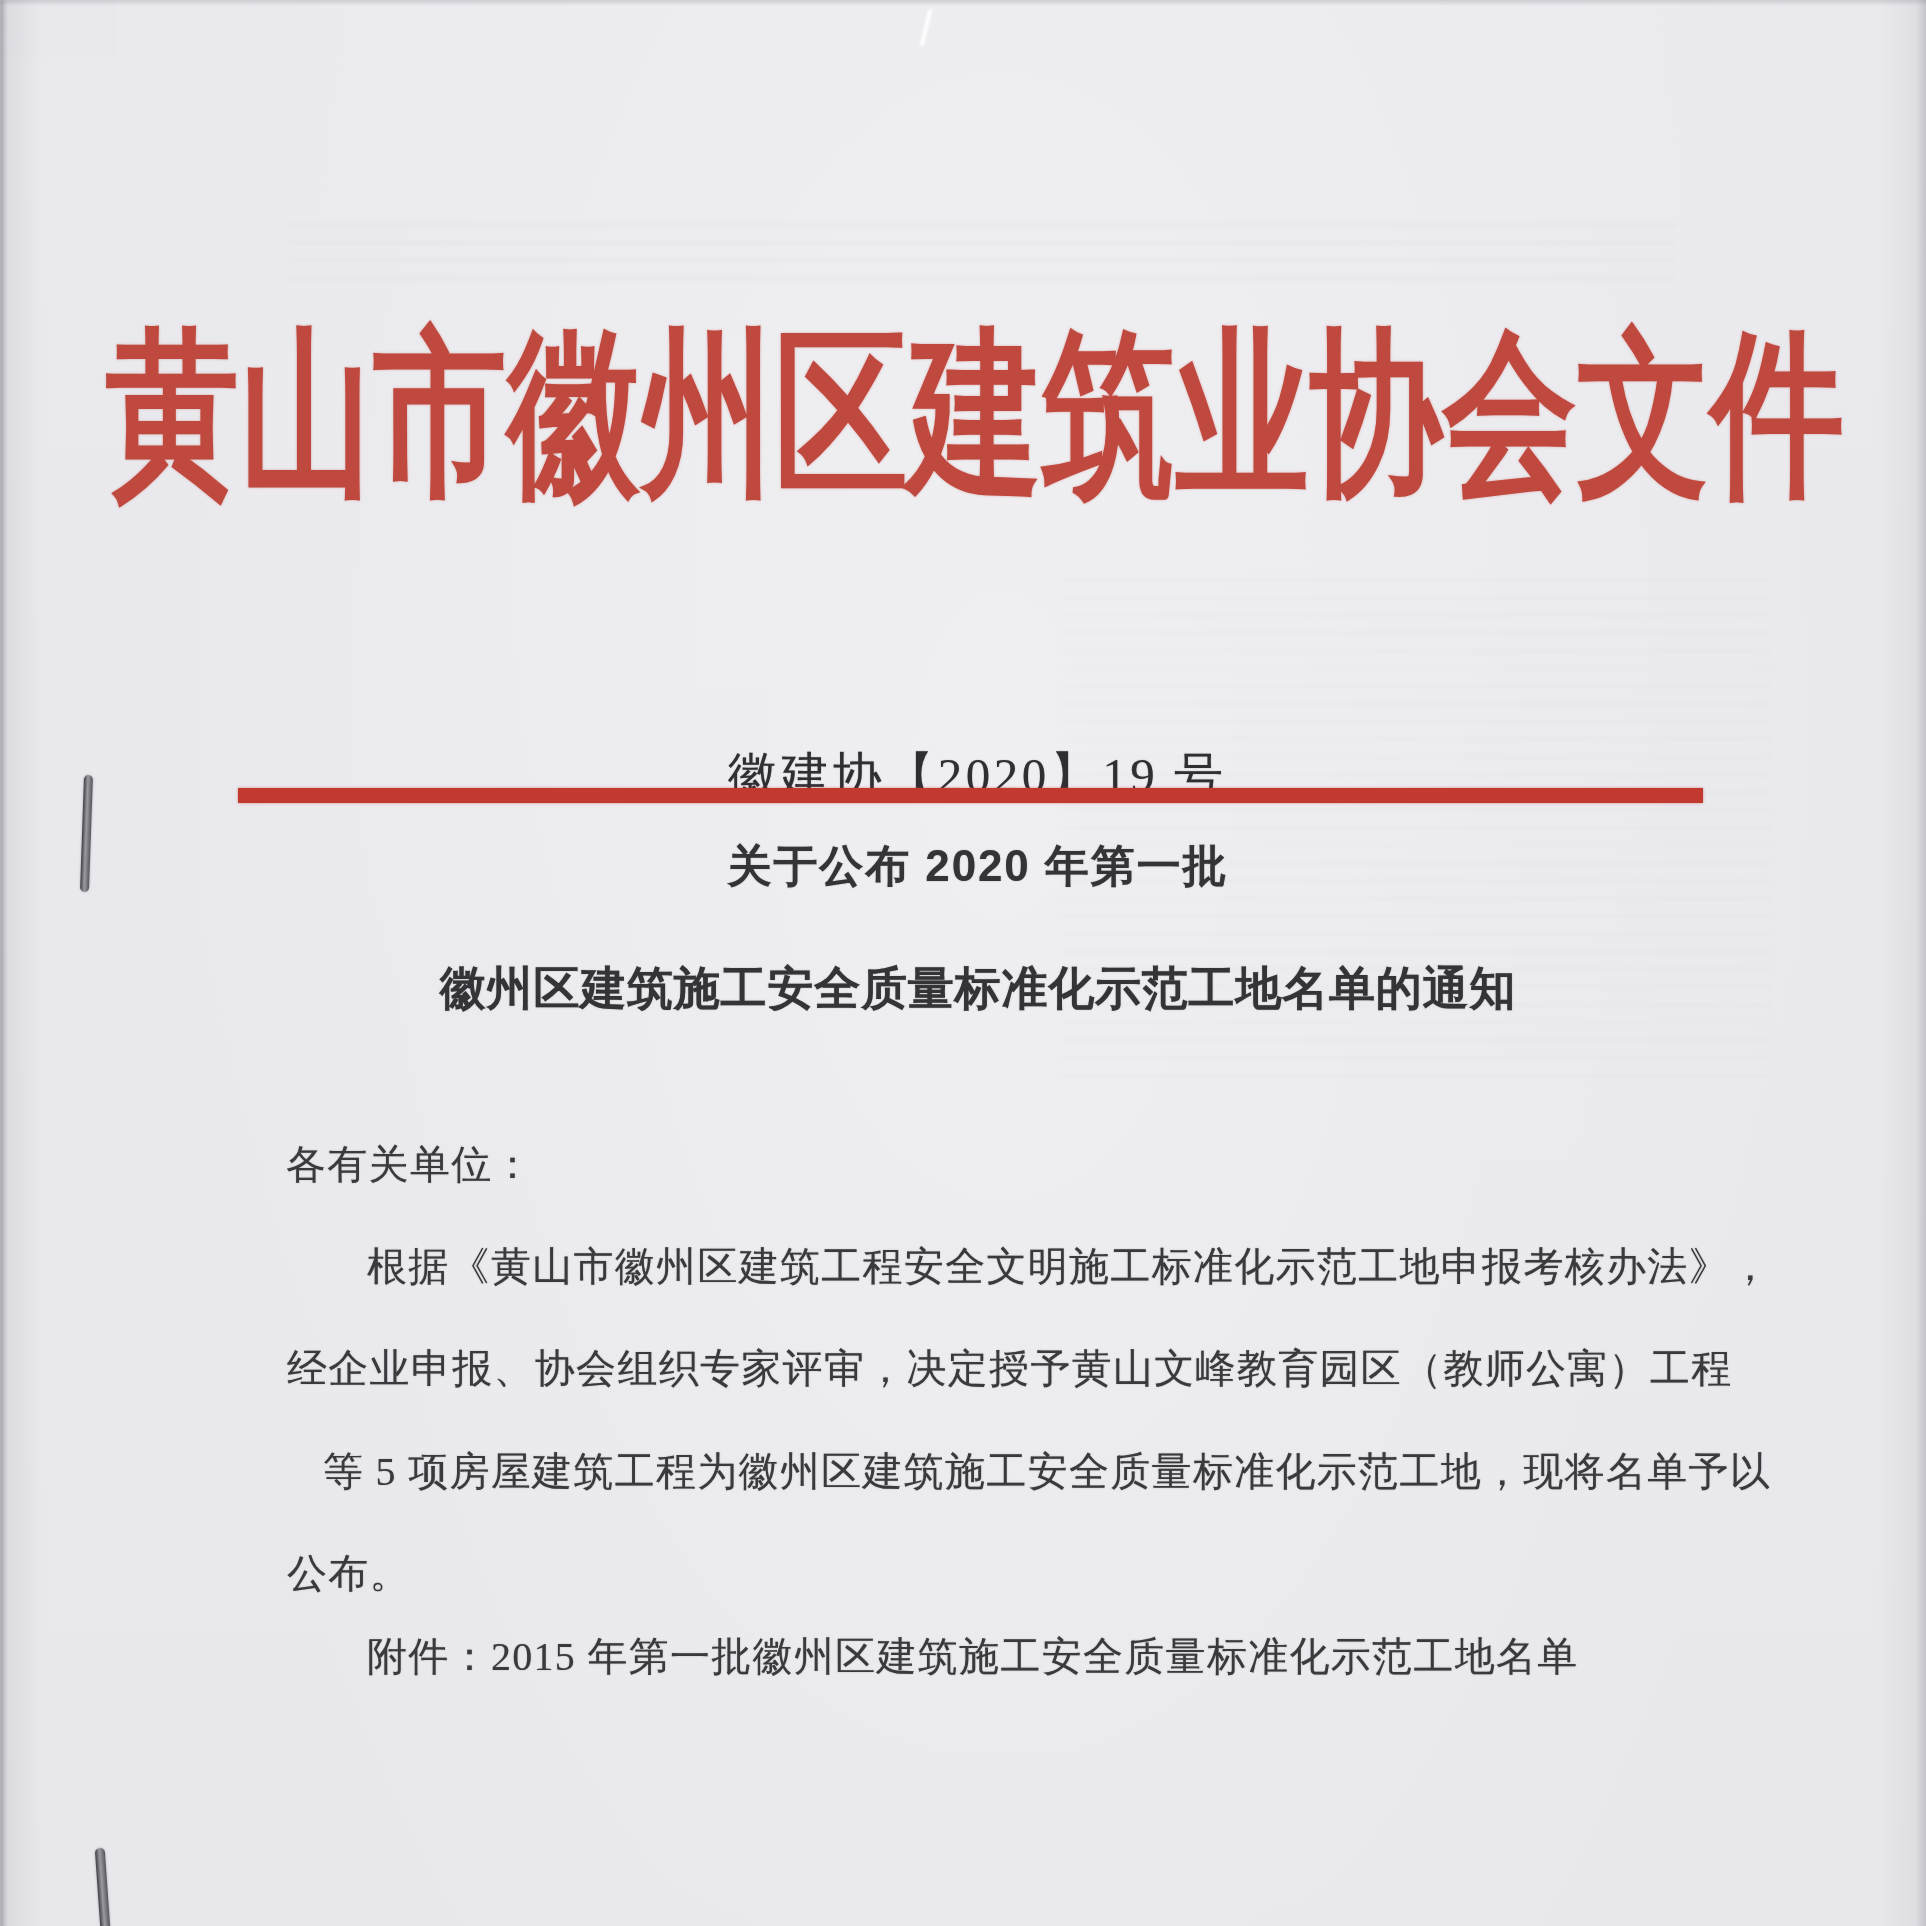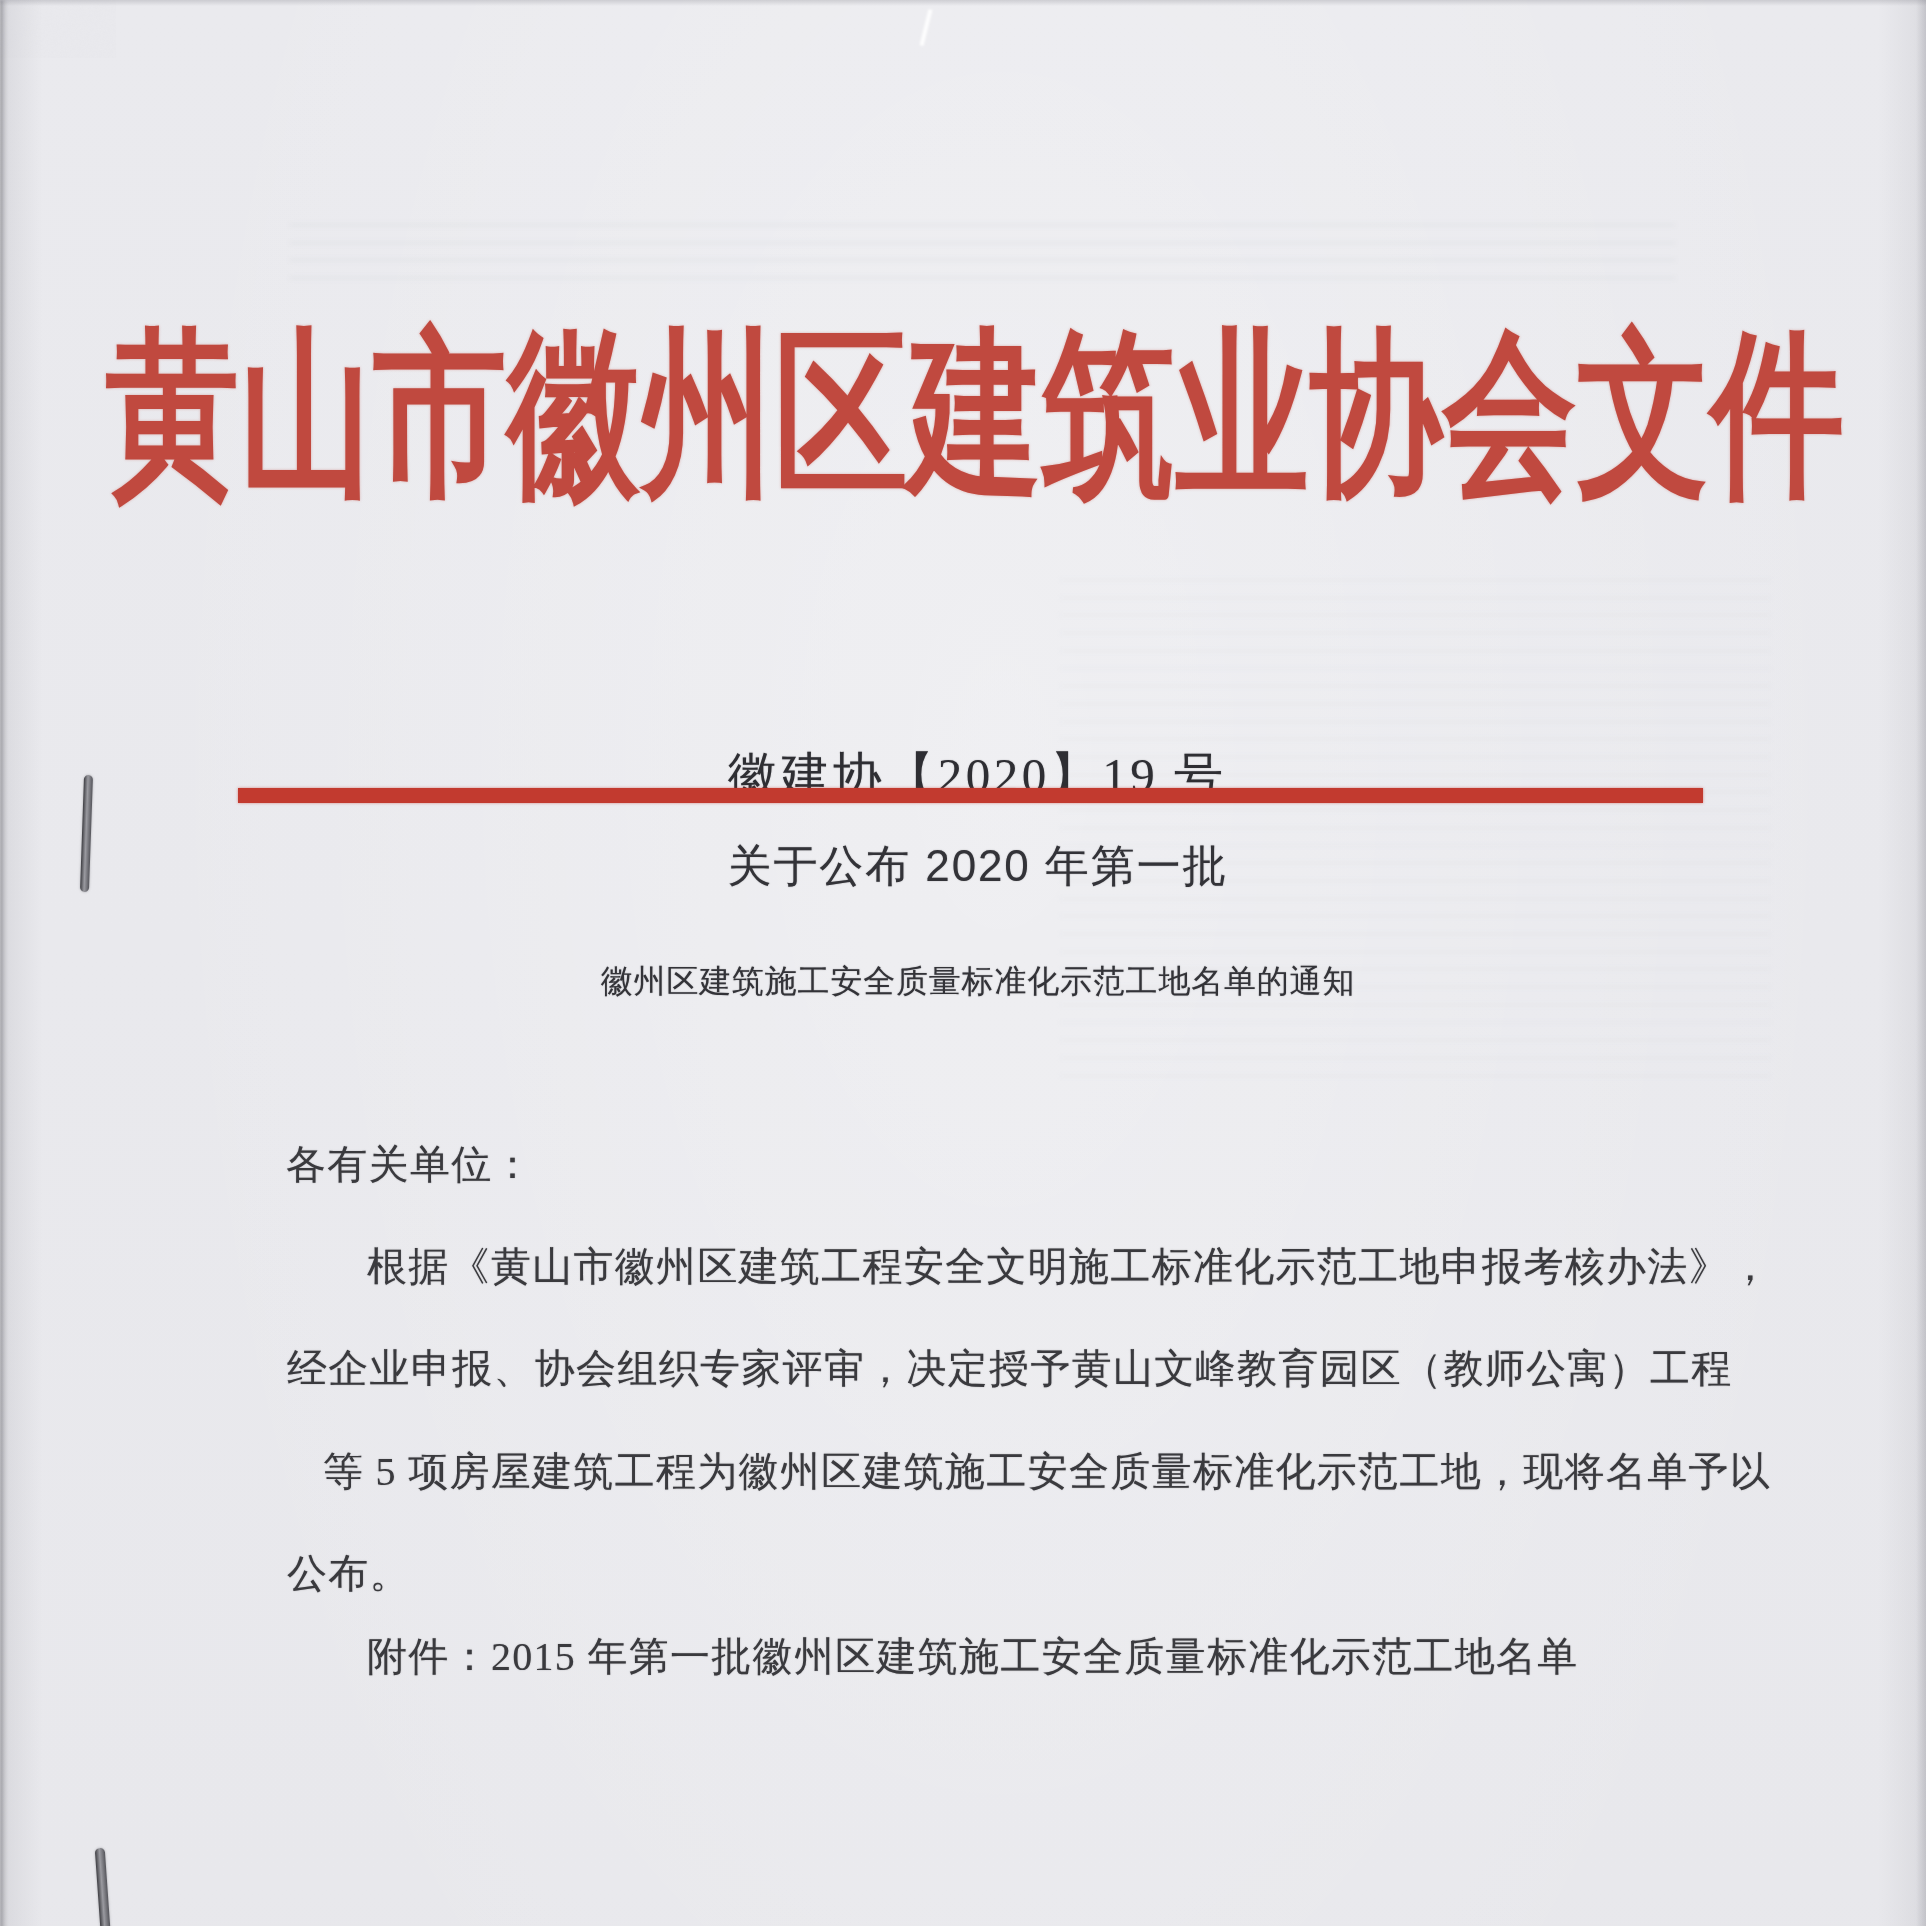--- a/index.html
+++ b/index.html
@@ -35,21 +35,21 @@
     text-shadow:0 0 1.2px rgba(46,46,51,.45);
     z-index:3;
   }
   .rule{
     background:#c23a2f;
     box-shadow:0 0 2.7px rgba(194,58,47,.55);
     z-index:3;
   }
   .t-hei{
     font-family:"Liberation Sans","DejaVu Sans",sans-serif;
-    font-weight:400;color:#333338;
+    font-weight:700;color:#333338;
     transform:translateX(-50%);
     text-shadow:0 0 1.2px rgba(51,51,56,.5);
     z-index:3;
   }
   .body-ink{
     color:#3a3a3e;
     text-shadow:0 0 1.2px rgba(58,58,62,.5);
     font-size:40px;letter-spacing:1.3px;
     z-index:3;
   }
@@ -98,21 +98,21 @@
 
   <div class="abs crease"></div>
 
   <div class="abs red-head" style="left:975px;top:326px;">黄山市徽州区建筑业协会文件</div>
 
   <div class="abs docno" style="left:977px;top:751px;">徽建协【2020】19 号</div>
 
   <div class="abs rule" style="left:238px;top:788px;width:1465px;height:15.4px;"></div>
 
   <div class="abs t-hei" style="left:978px;top:844px;font-size:44px;letter-spacing:1.9px;">关于公布 2020 年第一批</div>
-  <div class="abs t-hei" style="left:978px;top:965px;font-size:32px;letter-spacing:0.8px;">徽州区建筑施工安全质量标准化示范工地名单的通知</div>
+  <div class="abs t-hei" style="left:978px;top:965px;font-size:46px;letter-spacing:0.8px;">徽州区建筑施工安全质量标准化示范工地名单的通知</div>
 
   <div class="abs body-ink" style="left:286px;top:1145px;font-size:40px;">各有关单位：</div>
 
   <div class="abs body-ink" style="left:367px;top:1247px;">根据《黄山市徽州区建筑工程安全文明施工标准化示范工地申报考核办法》，</div>
   <div class="abs body-ink" style="left:287px;top:1349px;">经企业申报、协会组织专家评审，决定授予黄山文峰教育园区（教师公寓）工程</div>
   <div class="abs body-ink" style="left:287px;top:1452px;margin-left:36px;">等 5 项房屋建筑工程为徽州区建筑施工安全质量标准化示范工地，现将名单予以</div>
   <div class="abs body-ink" style="left:287px;top:1554px;">公布。</div>
 
   <div class="abs body-ink" style="left:367px;top:1637px;">附件：2015 年第一批徽州区建筑施工安全质量标准化示范工地名单</div>
 

